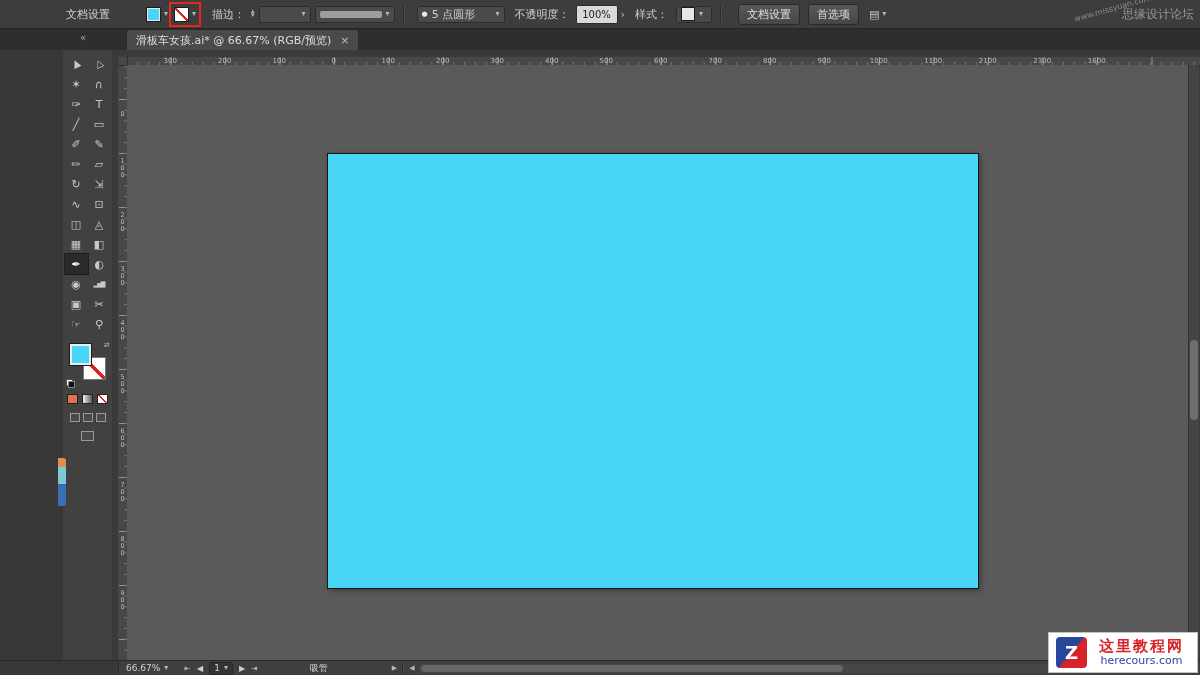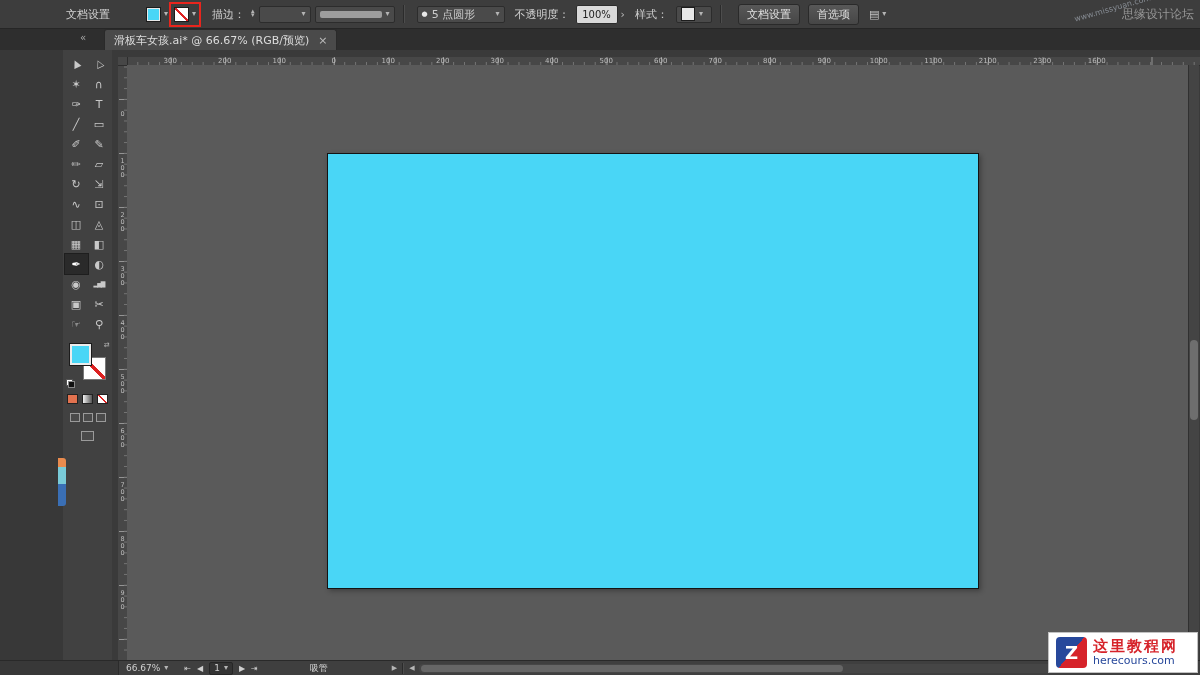--- a/index.html
+++ b/index.html
@@ -29,21 +29,21 @@
          font-size:10px;color:#1c1c1c;text-align:center;font-family:inherit;margin-left:2px;}
   .more{color:#bbb;font-size:11px;margin-left:3px;}
   .style-swatch{width:12px;height:12px;background:#e8e8e8;border:1px solid #1c1c1c;}
   .vsep{width:1px;height:18px;background:#2b2b2b;border-right:1px solid #4d4d4d;margin:0 8px;}
   .btn{background:linear-gradient(#585858,#464646);border:1px solid #2a2a2a;border-radius:3px;
        color:#e0e0e0;font-size:11px;padding:2px 8px;margin-left:8px;font-family:inherit;}
   .picon{font-size:11px;color:#c5c5c5;margin-left:10px;}
   
   .tab-bar{position:absolute;left:0;top:29px;width:100%;height:21px;background:#2e2e2e;border-bottom:1px solid #242424;}
   .collapse{position:absolute;left:80px;top:3px;font-size:10px;color:#aaa;}
-  .doc-tab{position:absolute;left:104px;top:0;height:21px;background:#4a4a4a;border:1px solid #2a2a2a;border-bottom:none;
+  .doc-tab{position:absolute;left:126px;top:0;height:21px;background:#4a4a4a;border:1px solid #2a2a2a;border-bottom:none;
            border-radius:3px 3px 0 0;display:flex;align-items:center;gap:9px;padding:0 9px;font-size:11px;color:#ddd;}
   .tab-close{color:#bbb;font-size:11px;}
   
   .left-gutter{position:absolute;left:0;top:50px;width:63px;bottom:0;background:#383838;}
   .toolbar{position:absolute;left:63px;top:50px;width:49px;bottom:15px;background:#414141;border-right:1px solid #292929;}
   .tools{display:flex;flex-wrap:wrap;width:46px;margin:4px auto 0;}
   .tool{width:23px;height:20px;display:flex;align-items:center;justify-content:center;color:#c9c9c9;font-size:11px;}
   .tool .g{display:inline-block;line-height:1;}
   .tool.cursor .g{transform:rotate(-115deg);font-size:10px;}
   .tool.smallglyph .g{font-size:6px;letter-spacing:-1px;}
@@ -107,21 +107,21 @@
   .h-scroll{position:relative;flex:1;height:9px;background:#464646;margin:0 14px 0 4px;border-radius:4px;}
   .h-thumb{position:absolute;left:2px;top:1px;height:7px;width:55%;background:#666;border-radius:4px;}
   
   .wm-forum{position:absolute;right:6px;top:6px;font-size:12px;color:#979797;}
   .wm-site{position:absolute;right:48px;top:4px;font-size:8px;color:#8d939b;transform:rotate(-16deg);opacity:.9;}
   .logo{position:absolute;right:2px;bottom:2px;width:150px;height:41px;background:#fff;border:1px solid #c2c2c2;
         box-sizing:border-box;display:flex;align-items:center;gap:6px;padding:2px 7px;}
   .logo-mark{width:31px;height:31px;flex:none;border-radius:4px;color:#fff;font-weight:bold;font-size:18px;
              display:flex;align-items:center;justify-content:center;
              background:conic-gradient(from 40deg,var(--logo-red) 0 50%,var(--logo-blue) 50% 100%);}
-  .logo-texts{display:flex;flex-direction:column;align-items:flex-start;flex:1;}
+  .logo-texts{display:flex;flex-direction:column;align-items:center;flex:1;}
   .logo-title{color:var(--logo-red);font-size:15px;font-weight:bold;letter-spacing:2px;line-height:1.15;}
   .logo-site{color:var(--logo-blue);font-size:11px;line-height:1.1;}
 </style>
 </head>
 <body>
 
 <div id="app" style="--artboard-fill: #49D6F6; --annotation-red: #E8251D; --logo-red: #D6232A; --logo-blue: #27489B;">
 
   <header class="top-bar">
     <span class="status-text">文档设置</span>

